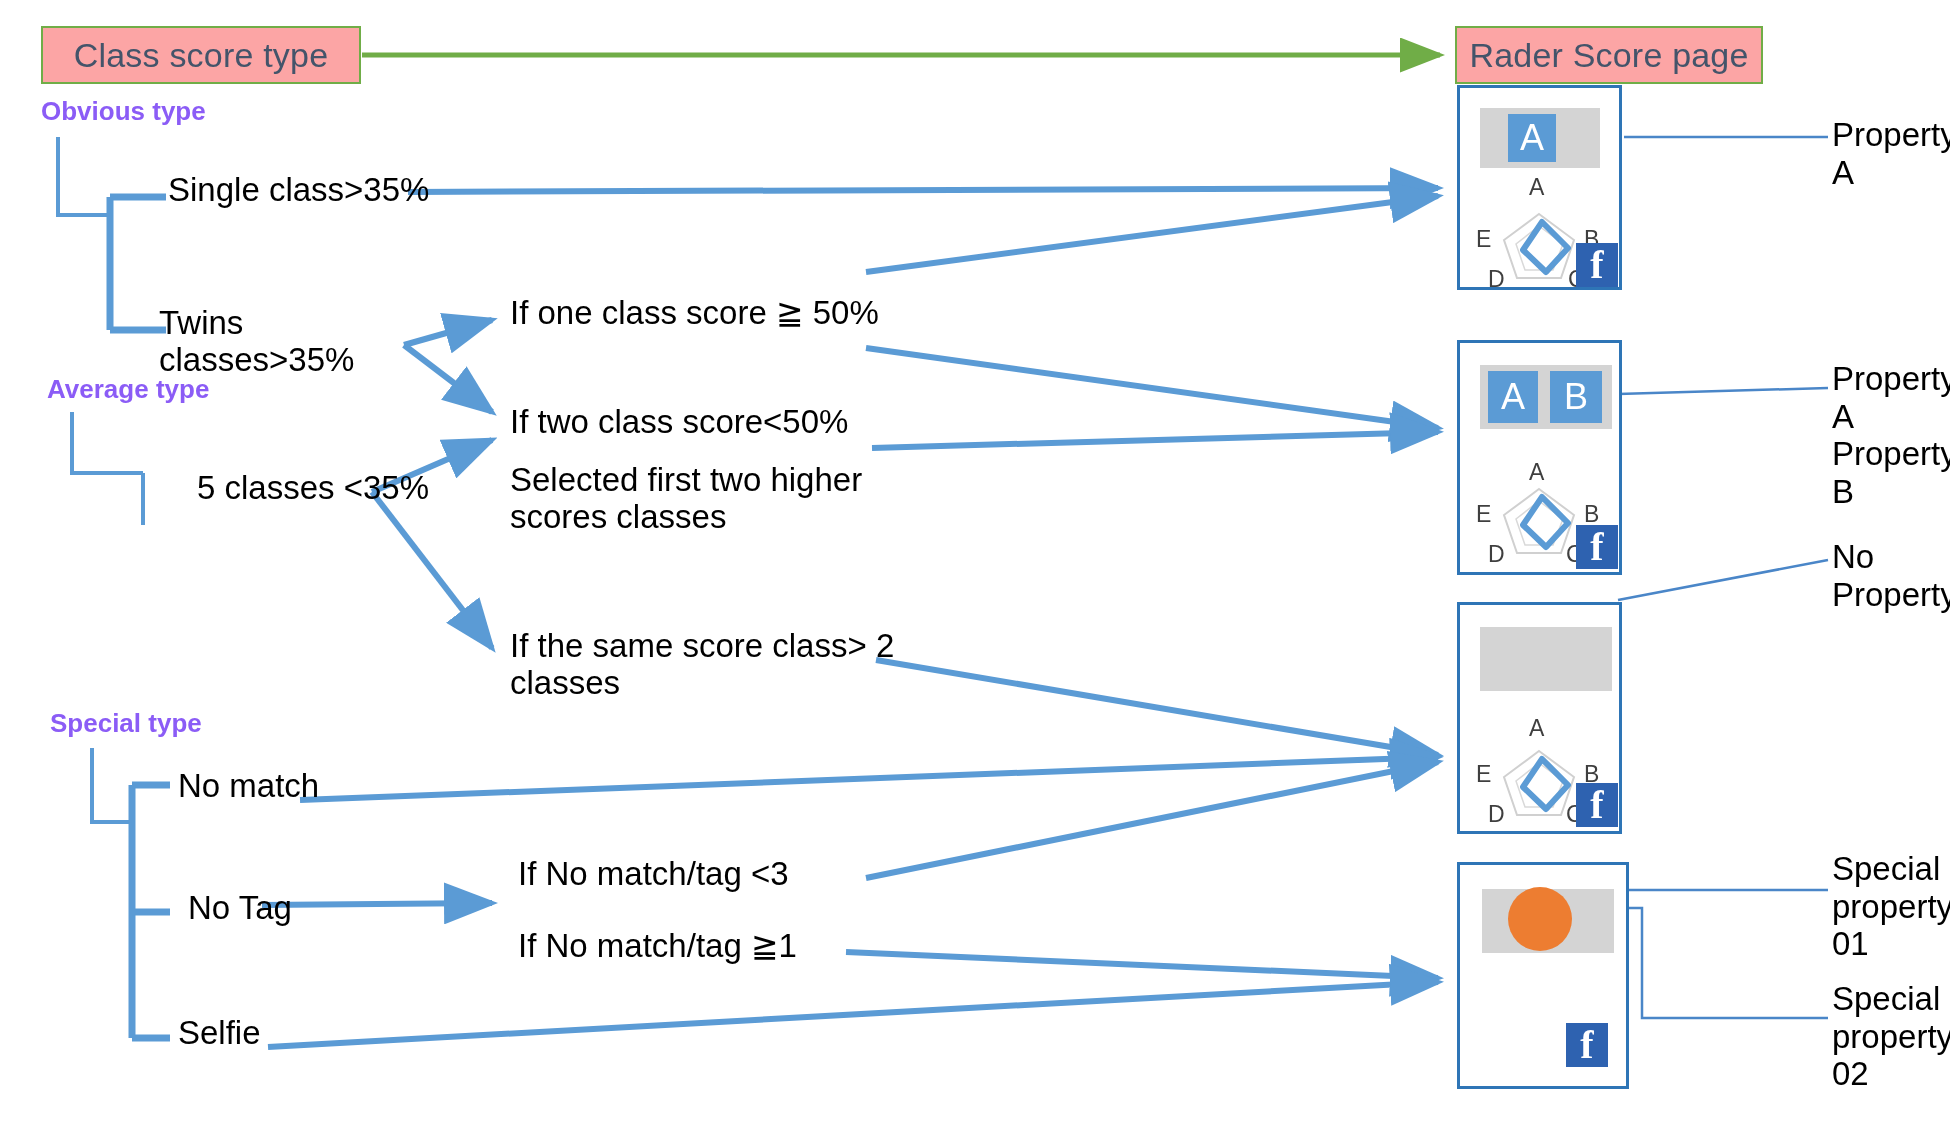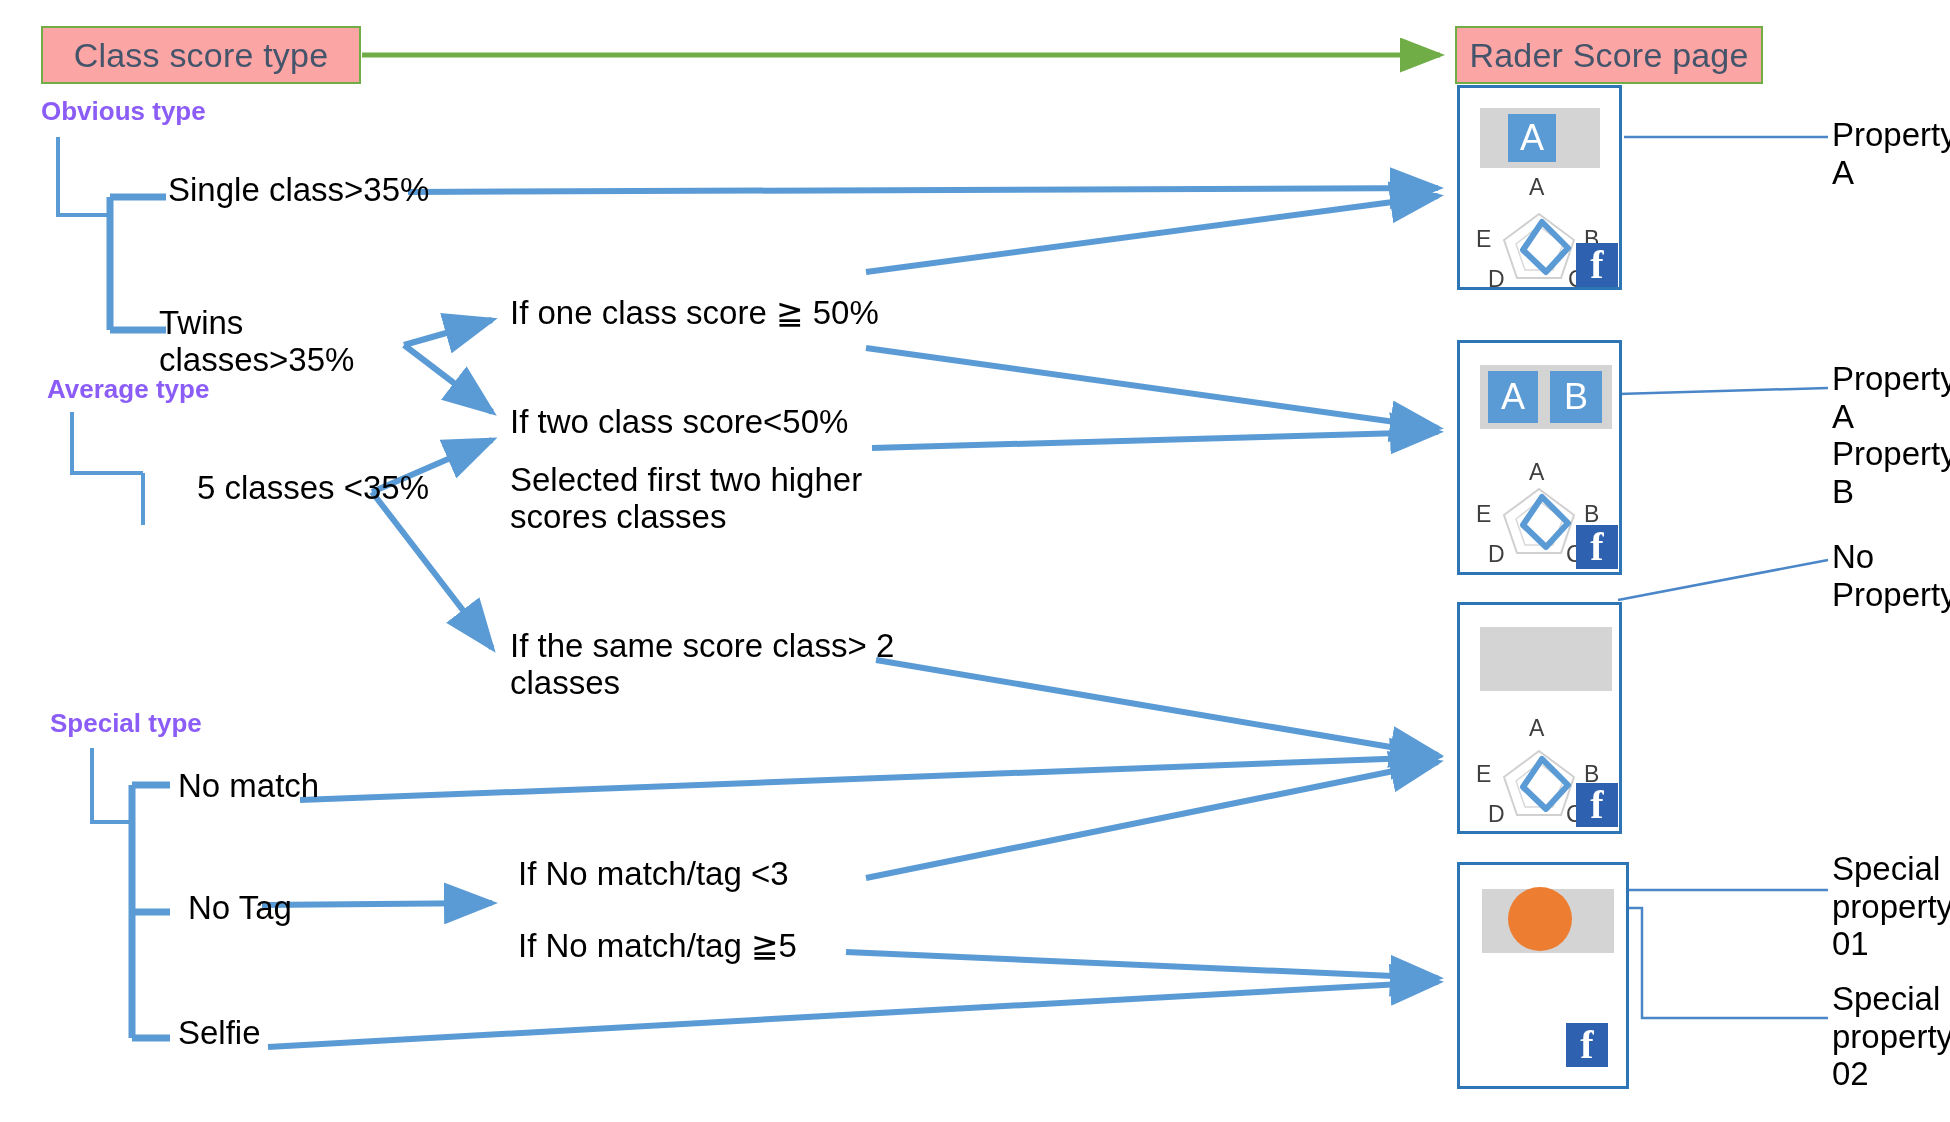--- a/index.html
+++ b/index.html
@@ -136,21 +136,21 @@
   <div class="lbl" style="left:188px;top:890px;">No Tag</div>
   <div class="lbl" style="left:178px;top:1015px;">Selfie</div>
 
   <div class="lbl" style="left:510px;top:295px;">If one class score ≧ 50%</div>
   <div class="lbl" style="left:510px;top:388px;margin-top:16px;">If two class score&lt;50%</div>
   <div class="lbl" style="left:510px;top:422px;margin-top:40px;">Selected first two higher
 scores classes</div>
   <div class="lbl" style="left:510px;top:628px;">If the same score class&gt; 2
 classes</div>
   <div class="lbl" style="left:518px;top:856px;">If No match/tag &lt;3</div>
-  <div class="lbl" style="left:518px;top:928px;">If No match/tag ≧5</div>
+  <div class="lbl" style="left:518px;top:928px;">If No match/tag ≧1</div>
 
   <div class="card" style="left:1457px;top:85px;width:165px;height:205px;">
     <div class="strip" style="left:20px;top:20px;width:120px;height:60px;"></div>
     <div class="tile" style="left:48px;top:26px;width:48px;height:48px;">A</div>
 
     <svg style="position:absolute;left:14px;top:88px;width:130px;height:105px;" viewBox="0 0 130 105">
       <polygon points="65,38 100,64 87,102 43,102 30,64" fill="none" stroke="#D0D0D0" stroke-width="2"></polygon>
       <polygon points="65,50 89,68 79,94 51,94 42,68" fill="none" stroke="#D9D9D9" stroke-width="1.5"></polygon>
       <polygon points="68,46 94,72 72,96 49,74" fill="none" stroke="#5B9BD5" stroke-width="6" stroke-linejoin="round"></polygon>
     </svg>

